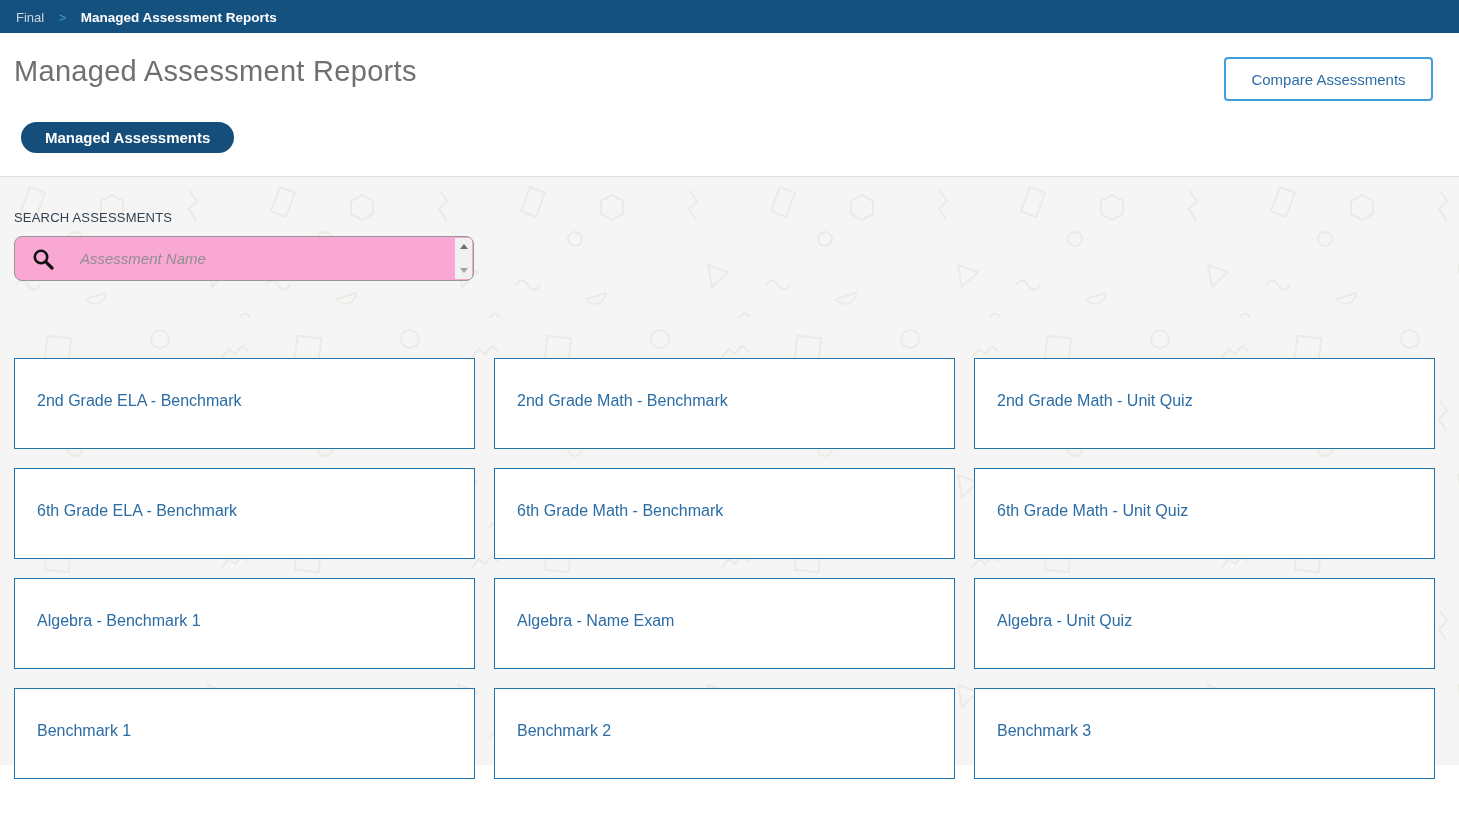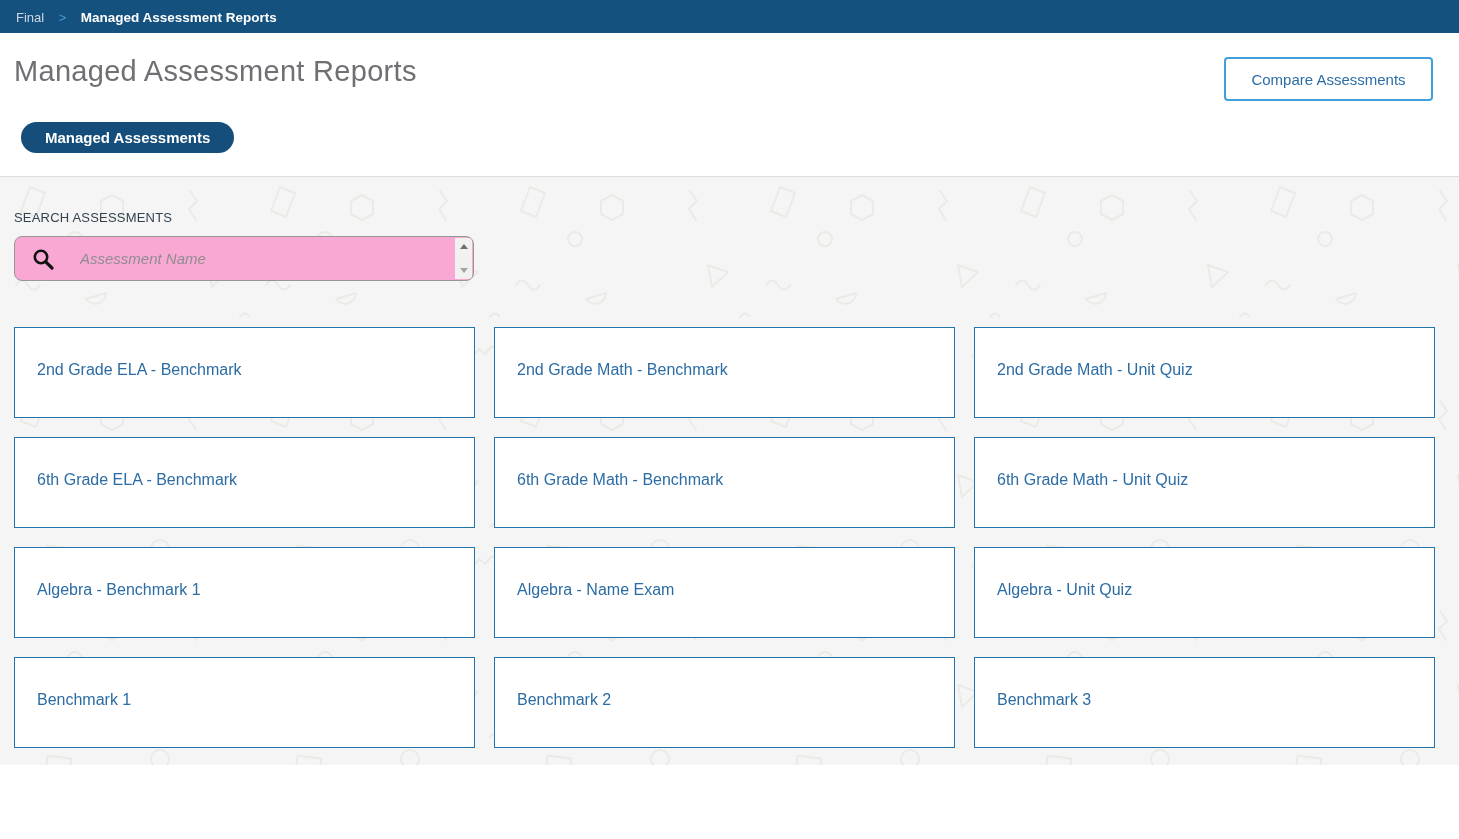--- a/index.html
+++ b/index.html
@@ -148,21 +148,21 @@
   }
   .arr-down {
     width: 0; height: 0;
     border-left: 4px solid transparent;
     border-right: 4px solid transparent;
     border-top: 5px solid #A3A3A3;
   }
 
   
   .grid {
-    margin-top: 46px;
+    margin-top: 77px;
     display: grid;
     grid-template-columns: repeat(3, 1fr);
     gap: 19px;
   }
   .card {
     height: 91px;
     background: #FFFFFF;
     border: 1px solid #2273A9;
     display: flex;
     align-items: center;

